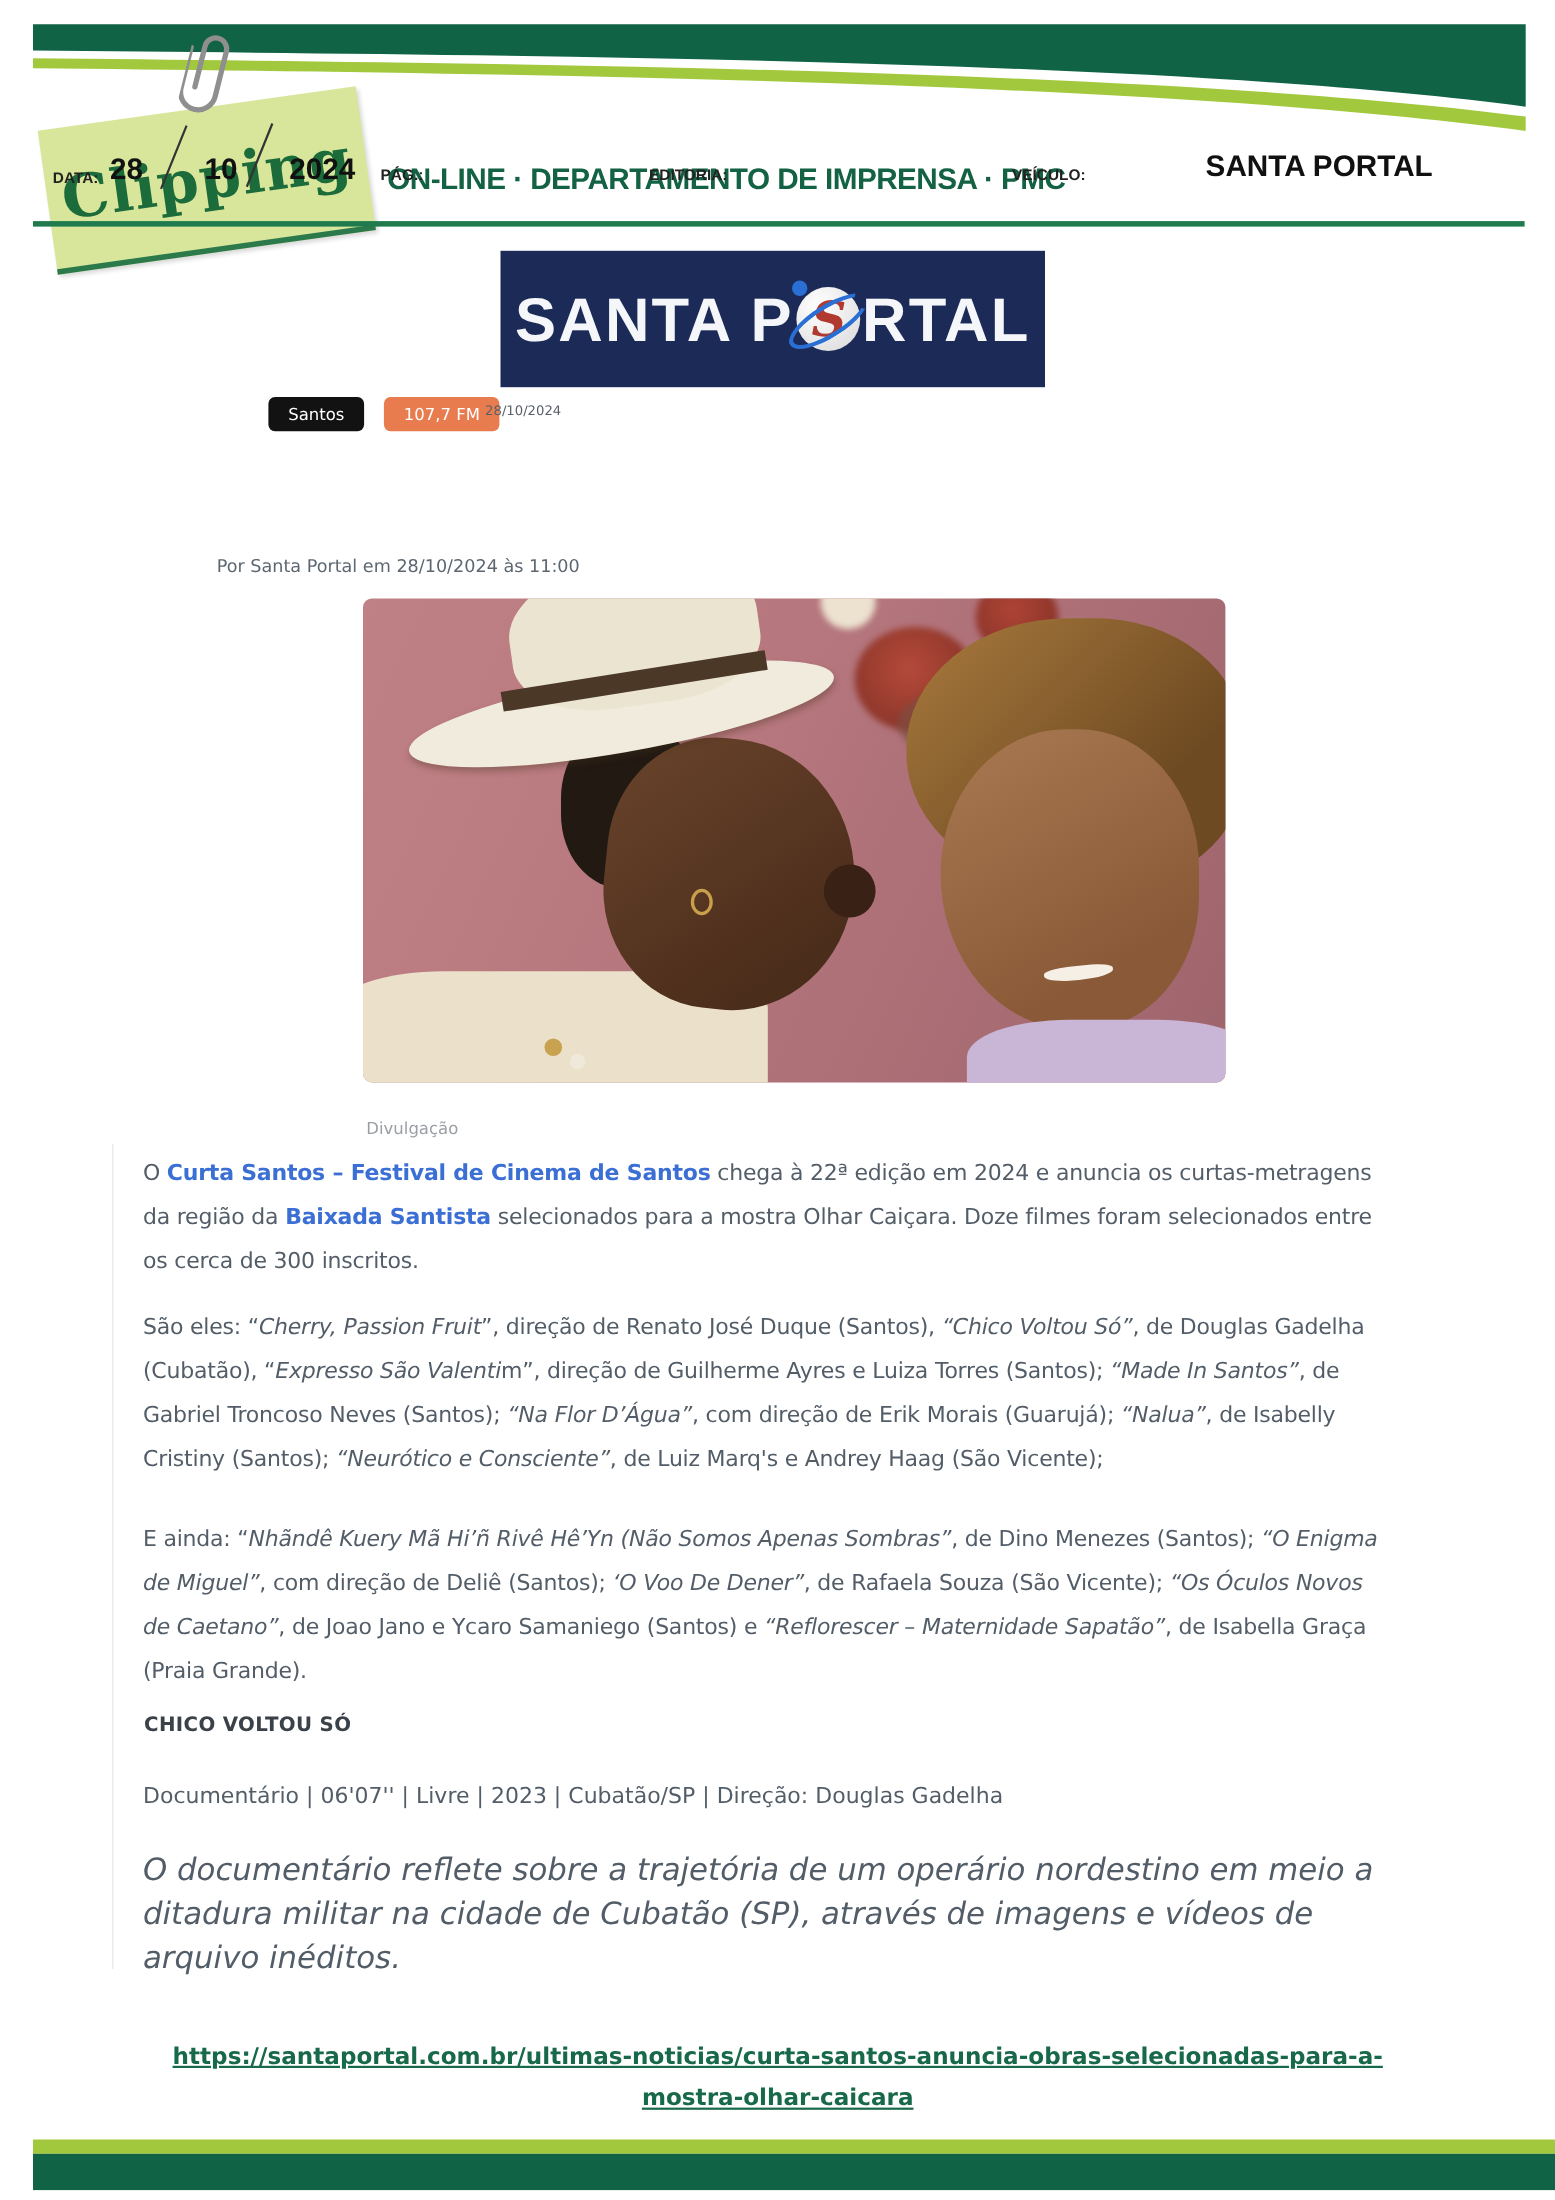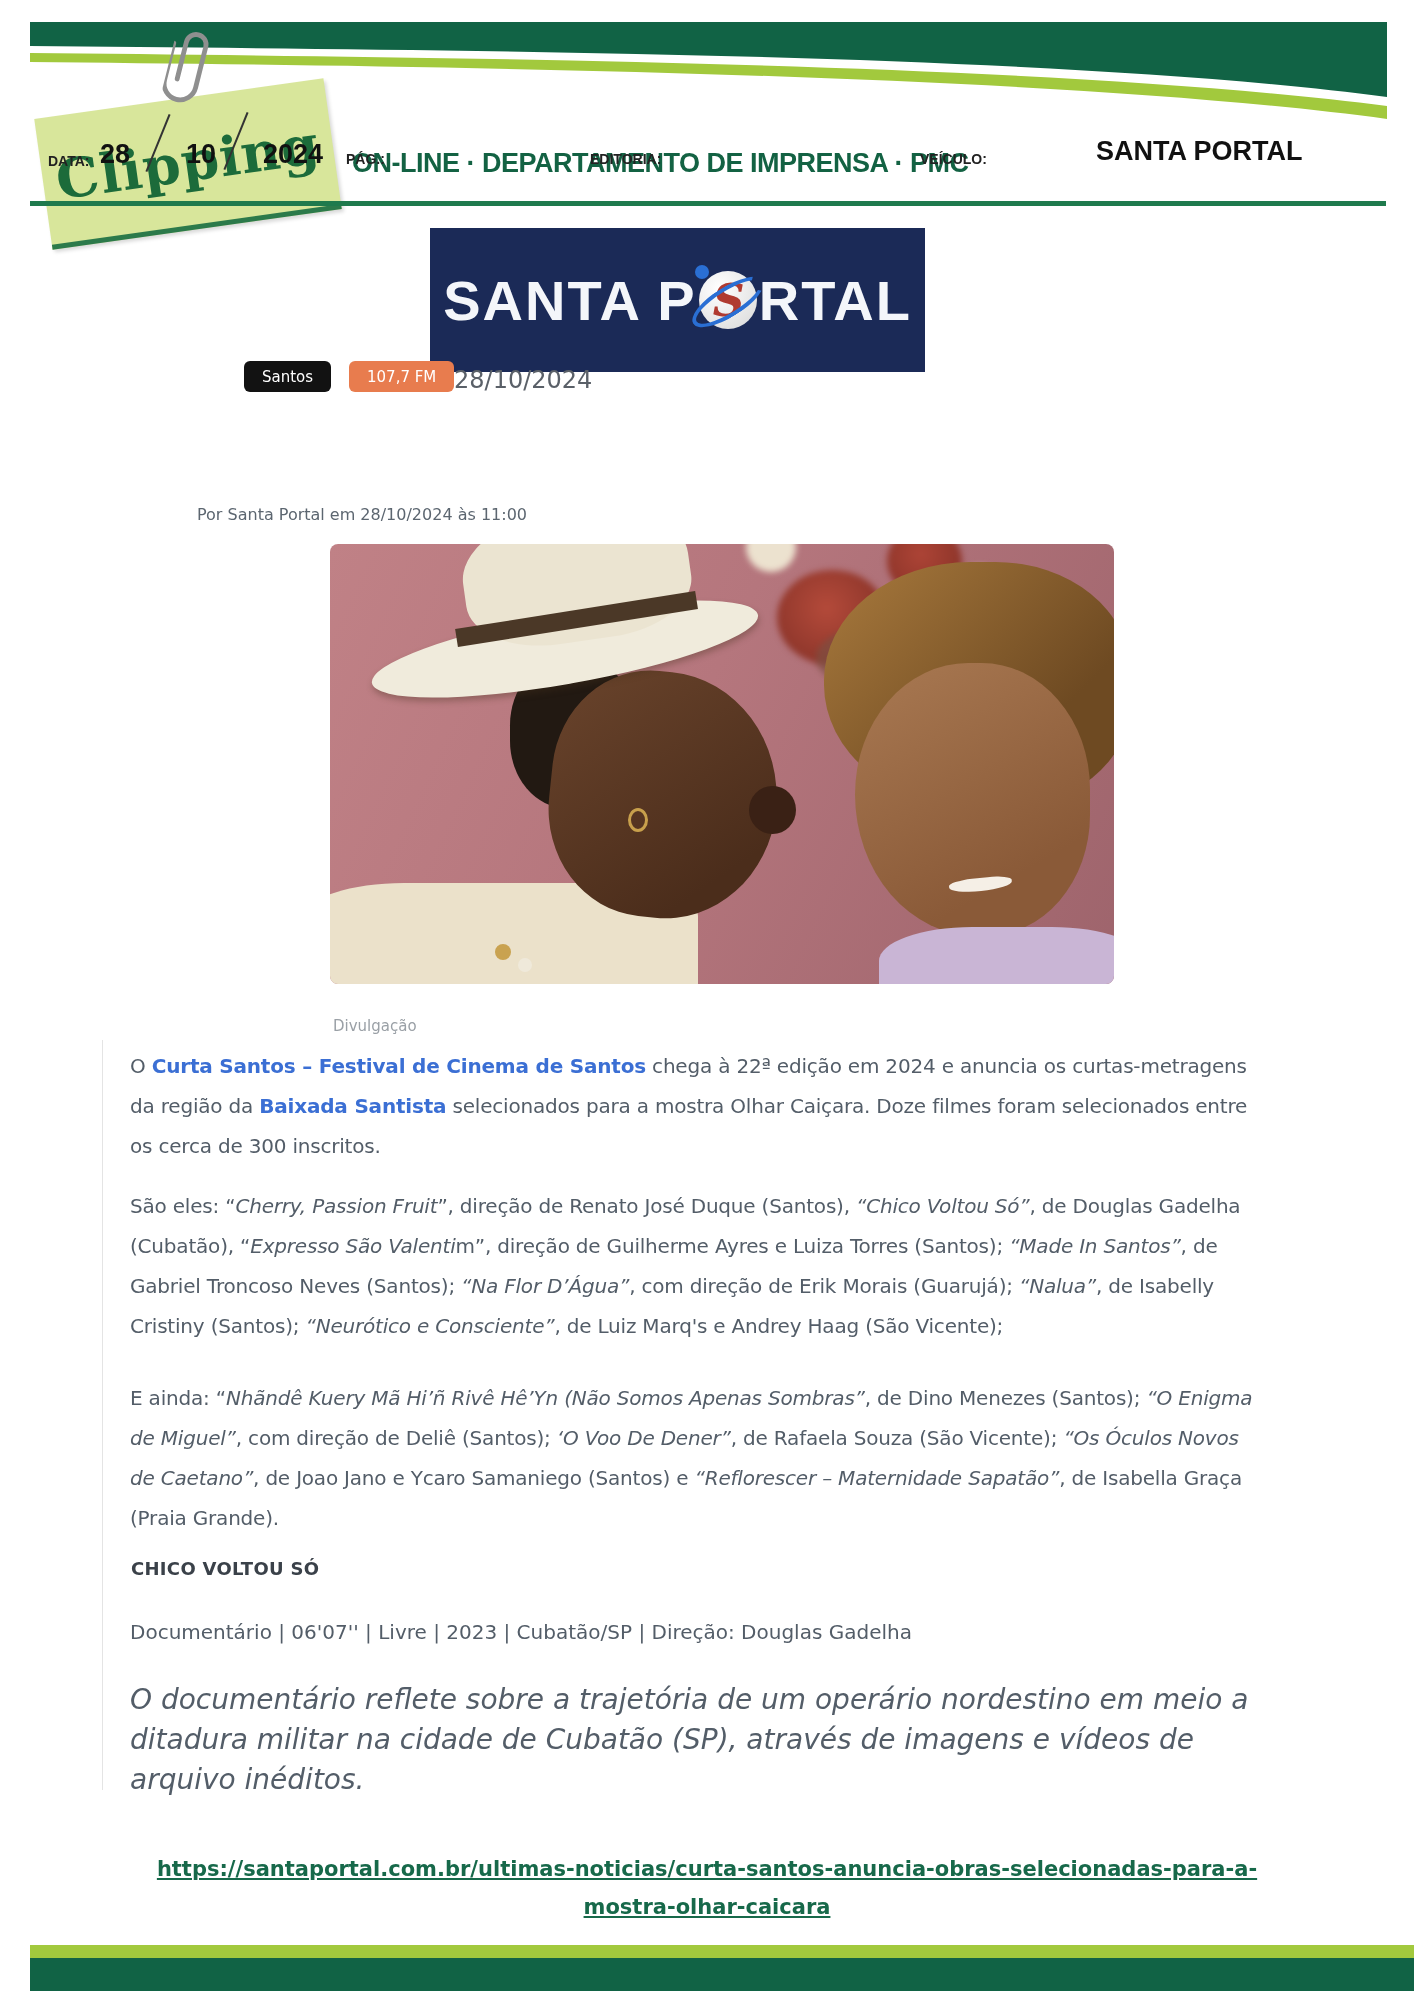--- a/index.html
+++ b/index.html
@@ -27,36 +27,36 @@
   }
 
   
   .meta-label { position:absolute; font-family:"Liberation Sans", sans-serif; font-weight:bold; font-size:14px; color:#222; }
   .meta-big   { position:absolute; font-family:"Liberation Sans", sans-serif; font-weight:bold; font-size:27px; color:#111; }
   .slash { position:absolute; width:2px; height:62px; background:#333; transform:rotate(22deg); }
   .green-rule { position:absolute; left:30px; top:201px; width:1356px; height:5px; background:#1f7a4d; }
 
   
   .logo-box {
-    position:absolute; left:430px; top:228px; width:495px; height:144px;
+    position:absolute; left:455px; top:228px; width:495px; height:124px;
     background:#1b2a57; display:flex; justify-content:center;
   }
   .logo-text { font-family:"Liberation Sans", sans-serif; font-weight:bold; font-size:56px; color:#f4f6fa; letter-spacing:2px; display:flex; align-items:center; }
   .globe { position:relative; width:58px; height:58px; margin:0 2px; }
   .globe .ball { position:absolute; inset:0; border-radius:50%; background:radial-gradient(circle at 35% 30%, #ffffff, #d8d8d8); }
   .globe .stitch { position:absolute; left:14px; top:4px; font-family:"DejaVu Serif", serif; font-style:italic; font-weight:bold; font-size:44px; color:#b03a30; }
   .globe .ring { position:absolute; left:-12px; top:16px; width:82px; height:30px; border:4px solid #2a6fd4; border-radius:50%; transform:rotate(-32deg); border-right-color:transparent; }
   .globe .dot { position:absolute; left:-4px; top:-6px; width:14px; height:14px; border-radius:50%; background:#2a6fd4; }
 
   
   .badge { position:absolute; height:31px; border-radius:6px; color:#fff; font-size:15px;
            display:flex; align-items:center; justify-content:center; padding:0 18px;margin-left:48px; }
   .badge-dark   { left:196px; top:361px; background:#121212; }
   .badge-orange { left:301px; top:361px; background:#e87c4e; }
-  .tag-date { position:absolute; left:441px; top:366px; font-size:24px; color:#5a6068;margin-left:13px; }
+  .tag-date { position:absolute; left:441px; top:366px; font-size:12px; color:#5a6068; }
 
   .art-title { position:absolute; left:196px; top:412px; font-weight:bold; font-size:33px; line-height:45px; color:#333b45; letter-spacing:-0.3px; }
   .art-byline { position:absolute; left:197px; top:505px; font-size:16px; color:#5c6670; }
 
   
   .photo { position:absolute; left:330px; top:544px; width:784px; height:440px; border-radius:8px; overflow:hidden;
            background:linear-gradient(115deg,#c08186 0%,#b5767d 45%,#9e646c 100%); }
   .photo div { position:absolute; }
   .fl { filter:blur(3px); }
   .f1 { left:57%; top:6%;  width:110px; height:95px; border-radius:50%; background:radial-gradient(circle at 45% 40%, #b44a3a, #7c2d24); }

